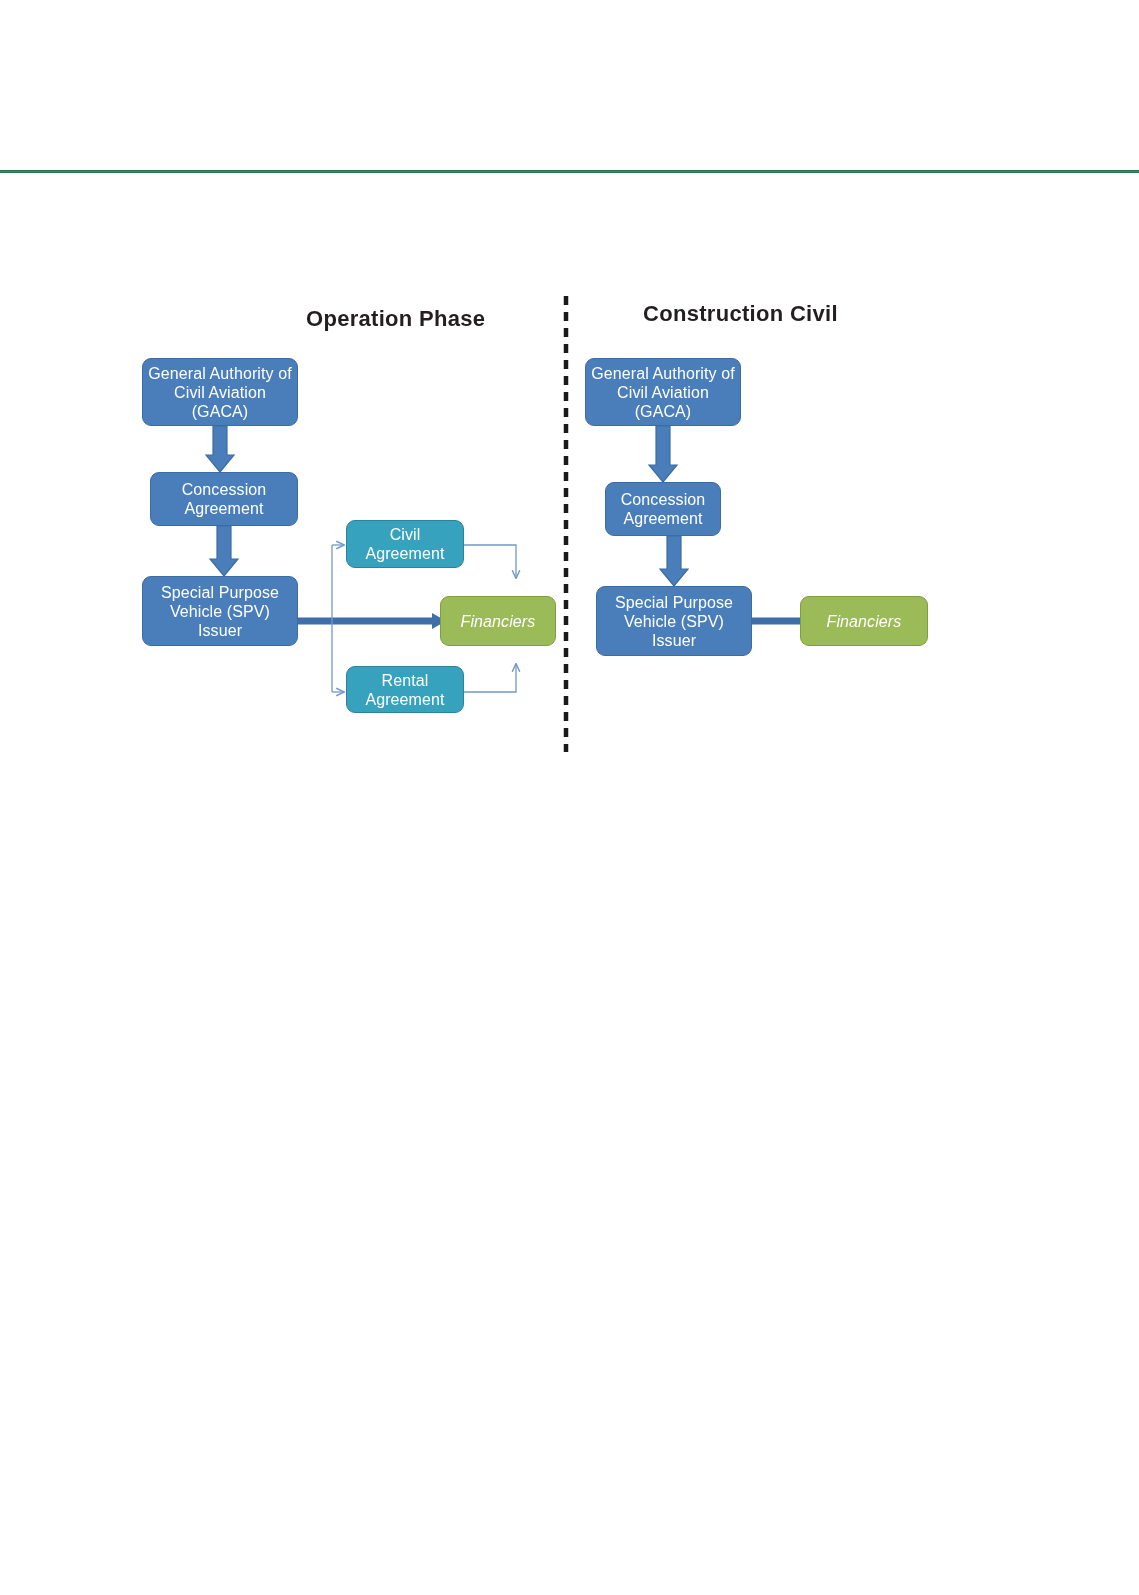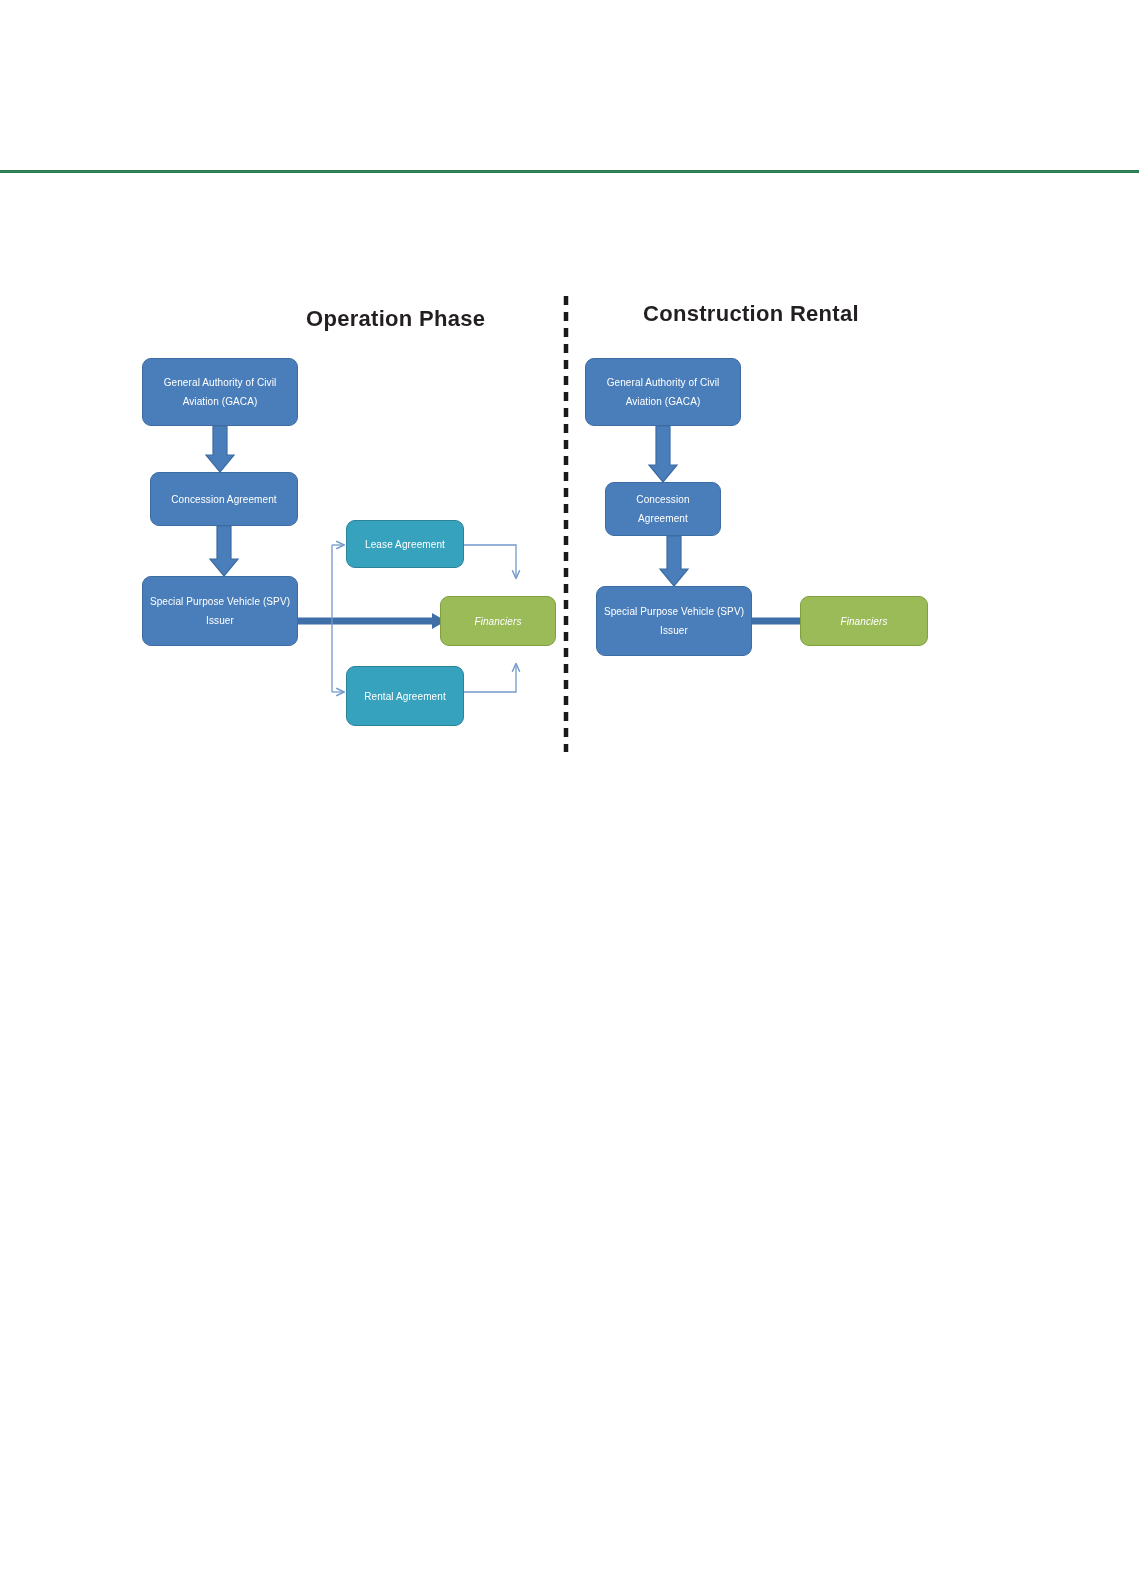--- a/index.html
+++ b/index.html
@@ -81,21 +81,21 @@
 
   .node {
     position: absolute;
     box-sizing: border-box;
     border-radius: 9px;
     display: flex;
     align-items: center;
     justify-content: center;
     text-align: center;
     color: #ffffff;
-    font-size: 10px;
+    font-size: 16px;
     line-height: 19px;
     letter-spacing: 0.1px;
   }
   .node-blue {
     background: #4a7ebb;
     border: 1.6px solid #3d6ca3;
   }
   .node-teal {
     background: #36a2be;
     border: 1.6px solid #2b8299;
@@ -105,21 +105,21 @@
     border: 1.6px solid #7f9e3e;
     font-style: italic;
   }
   .node-label { display: block; padding: 0 5px; }
 
   
   #op-gaca      { left: 142px; top: 358px; width: 156px; height: 68px; }
   #op-concession{ left: 150px; top: 472px; width: 148px; height: 54px; }
   #op-spv       { left: 142px; top: 576px; width: 156px; height: 70px; }
   #op-lease     { left: 346px; top: 520px; width: 118px; height: 48px; }
-  #op-rental    { left: 346px; top: 666px; width: 118px; height: 60px; }
+  #op-rental    { left: 346px; top: 666px; width: 118px; height: 47px; }
   #op-financiers{ left: 440px; top: 596px; width: 116px; height: 50px; }
 
   
   #cn-gaca      { left: 585px; top: 358px; width: 156px; height: 68px; }
   #cn-concession{ left: 605px; top: 482px; width: 116px; height: 54px; }
   #cn-spv       { left: 596px; top: 586px; width: 156px; height: 70px; }
   #cn-financiers{ left: 800px; top: 596px; width: 128px; height: 50px; }
 </style>
 </head>
 <body>
@@ -199,32 +199,32 @@
 
   <div class="node node-blue" id="op-concession">
     <span class="node-label">Concession Agreement</span>
   </div>
 
   <div class="node node-blue" id="op-spv">
     <span class="node-label">Special Purpose Vehicle (SPV) Issuer</span>
   </div>
 
   <div class="node node-teal" id="op-lease">
-    <span class="node-label">Lease Agreement</span>
+    <span class="node-label">Civil Agreement</span>
   </div>
 
   <div class="node node-teal" id="op-rental">
     <span class="node-label">Rental Agreement</span>
   </div>
 
   <div class="node node-green" id="op-financiers">
     <span class="node-label">Financiers</span>
   </div>
 
-  <div class="phase-title" id="title-construction">Construction Rental</div>
+  <div class="phase-title" id="title-construction">Construction Civil</div>
 
   <div class="node node-blue" id="cn-gaca">
     <span class="node-label">General Authority of Civil Aviation (GACA)</span>
   </div>
 
   <div class="node node-blue" id="cn-concession">
     <span class="node-label">Concession Agreement</span>
   </div>
 
   <div class="node node-blue" id="cn-spv">

